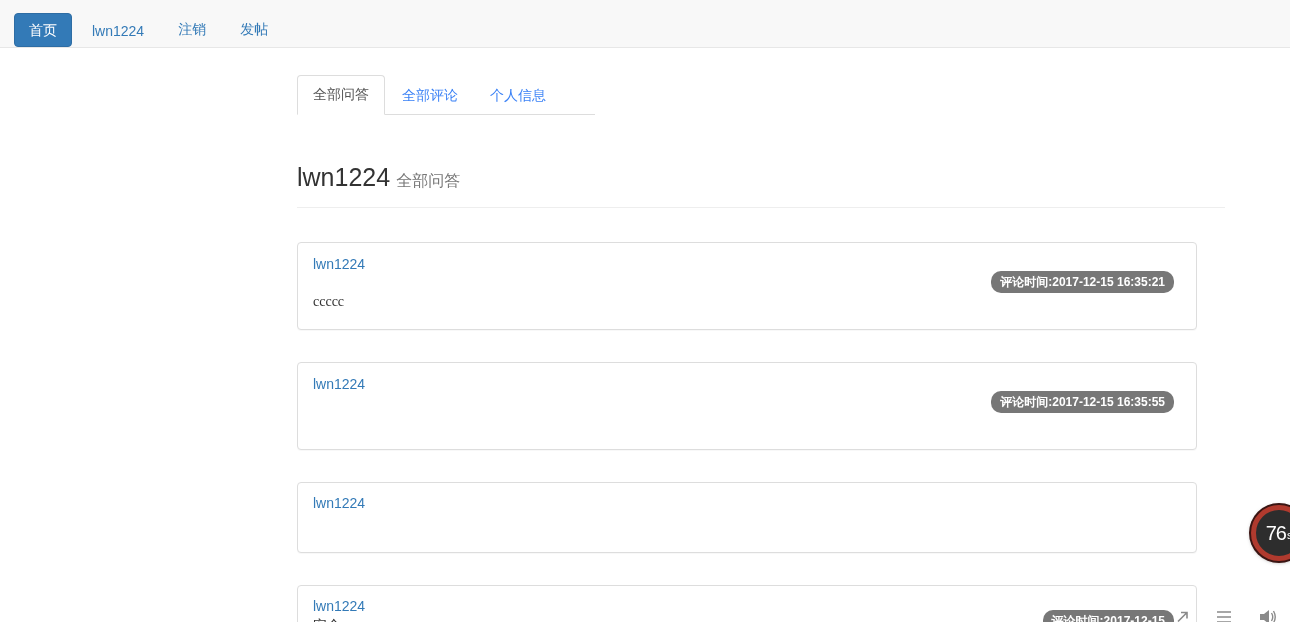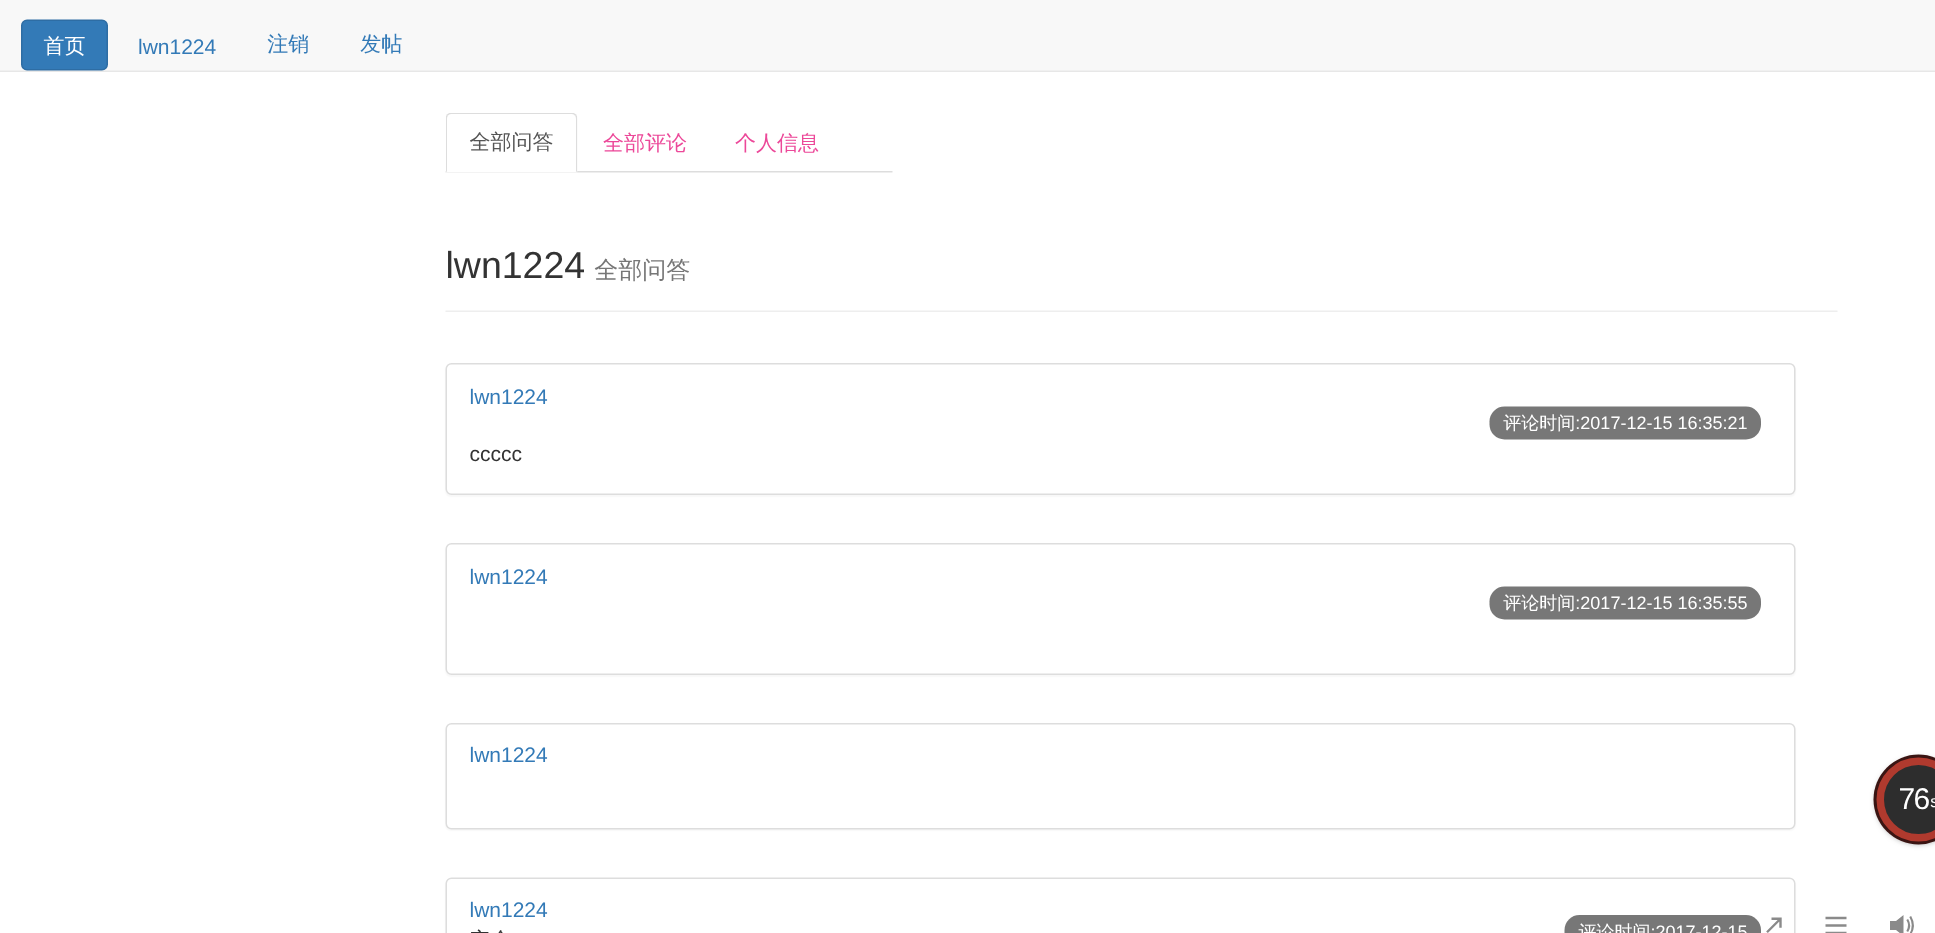--- a/index.html
+++ b/index.html
@@ -13,43 +13,43 @@
                    border-radius:4px; padding:8px 14px; font-size:14px; cursor:pointer; line-height:16px; }
   .nav-link { color:#337ab7; text-decoration:none; padding:8px 16px; margin-left:2px; font-size:14px; cursor:pointer; }
   .nav-link:first-of-type { margin-left:4px; }
 
   
   .main { margin-left:297px; width:928px; }
 
   
   .tabs { margin-top:27px; width:298px; border-bottom:1px solid #ddd; display:flex; align-items:flex-end; }
   .tab { display:inline-block; padding:10px 15px; font-size:14px; text-decoration:none;
-         color:#ec4899; cursor:pointer; margin-bottom:-1px; margin-right:2px; white-space:nowrap; }
+         color:#3b82f6; cursor:pointer; margin-bottom:-1px; margin-right:2px; white-space:nowrap; }
   .tab.active { color:#555; background:#fff; border:1px solid #ddd; border-bottom:1px solid transparent;
                 border-radius:4px 4px 0 0; cursor:default; }
 
   
   .page-header { margin-top:48px; }
   .page-header .uname { font-size:25px; color:#333; font-weight:400; }
   .page-header .sub { font-size:16px; color:#777; margin-left:6px; }
   .page-hr { border:none; border-top:1px solid #eee; margin-top:15px; }
 
   
   .posts { margin-top:34px; }
   .card { position:relative; width:900px; border:1px solid #ddd; border-radius:4px;
           background:#fff; padding:13px 15px; margin-bottom:32px; box-shadow:0 1px 1px rgba(0,0,0,0.03); }
   .card.tall { height:88px; }
   .card.compact { height:71px; padding-top:12px; }
   .card.clipped { height:120px; padding-top:12px; }
   .card .author { color:#337ab7; text-decoration:none; font-size:14px; line-height:16px; display:inline-block; cursor:pointer; }
-  .card .content { margin-top:22px; font-size:14px; color:#333; line-height:16px; }
+  .card .content { margin-top:22px; font-size:14px; color:#333; line-height:16px;font-family:Liberation Serif, serif; }
   .card.compact .content { margin-top:4px; }
   .card.clipped .content { margin-top:4px; }
   .time-badge { position:absolute; right:22px; top:28px; background:#777; color:#fff;
-                font-size:12px; font-weight:normal; line-height:1; padding:5px 9px;
+                font-size:12px; font-weight:bold; line-height:1; padding:5px 9px;
                 border-radius:10px; white-space:nowrap; }
   .card.clipped .time-badge { top:24px; }
 
   
   .recorder { position:fixed; top:505px; right:-17px; width:56px; height:56px; border-radius:50%;
               background:#2d2d2d; border:5px solid #b03a2e; box-shadow:0 0 0 2px #3a1513, 0 1px 4px rgba(0,0,0,.5);
               display:flex; align-items:center; justify-content:center; color:#fff; cursor:pointer; z-index:20; }
   .recorder .val { font-size:20px; font-weight:400; letter-spacing:-1px; }
   .recorder .unit { font-size:11px; margin-left:1px; margin-top:4px; }
 

